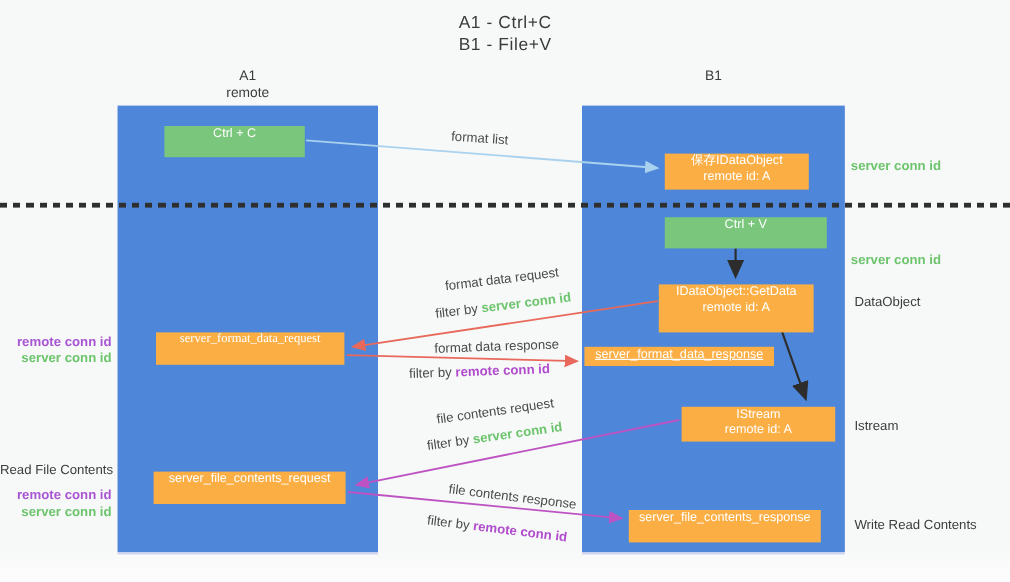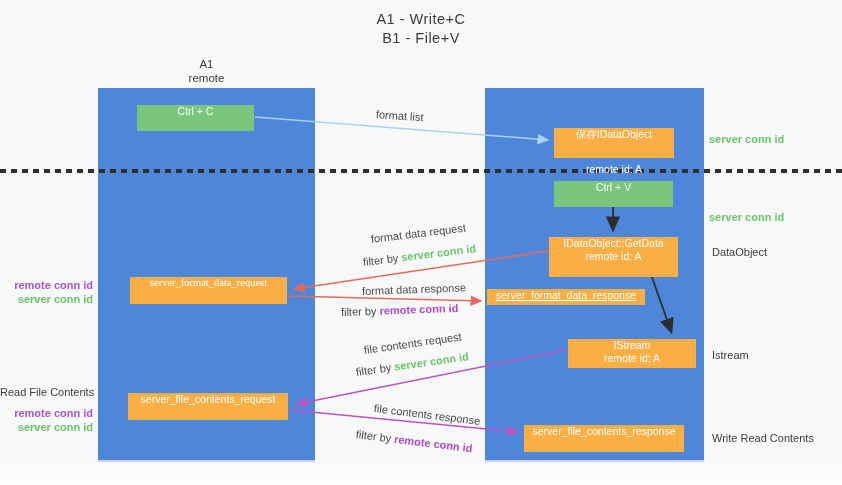--- a/index.html
+++ b/index.html
@@ -25,29 +25,30 @@
   .conn-purple{color:#a855d4;font-weight:bold;font-size:11px;}
   .albl{font-size:11px;color:#4a4a4a;white-space:nowrap;transform-origin:left center;}
   .albl .green{color:#6cc46c;font-weight:bold;}
   .albl .purple{color:#b04ccc;font-weight:bold;}
   svg.overlay{position:absolute;left:0;top:0;pointer-events:none;}
 </style>
 </head>
 <body>
 
 <div class="abs title">
-  <div>A1 - Write+C</div>
+  <div>A1 - Ctrl+C</div>
   <div>B1 - File+V</div>
 </div>
 
 <div class="abs col-header" style="left:98px;width:217px;">
   <div>A1</div>
   <div>remote</div>
 </div>
 <div class="abs col-header" style="left:485px;width:219px;">
+  <div>B1</div>
 </div>
 
 <div class="abs lifeline" style="left:98px;width:217px;"></div>
 <div class="abs lifeline" style="left:485px;width:219px;"></div>
 
 <div class="abs dotted"></div>
 
 <svg class="overlay" width="842" height="485">
   <defs>
     <marker id="ah-blue" markerWidth="9" markerHeight="8" refX="7" refY="3.5" orient="auto">
@@ -69,26 +70,26 @@
   <line x1="548" y1="251" x2="294" y2="289" stroke="#e8695b" stroke-width="1.5" marker-end="url(#ah-red)"></line>
   <line x1="289" y1="296" x2="481" y2="301" stroke="#e8695b" stroke-width="1.5" marker-end="url(#ah-red)"></line>
   <line x1="566" y1="350" x2="297" y2="404" stroke="#bd53c2" stroke-width="1.5" marker-end="url(#ah-mag)"></line>
   <line x1="290" y1="410" x2="518" y2="432" stroke="#bd53c2" stroke-width="1.5" marker-end="url(#ah-mag)"></line>
 </svg>
 
 <div class="abs node green-node" style="left:137px;top:105px;width:117px;height:26px;">
   <div>Ctrl + C</div>
 </div>
 
-<div class="abs node orange-node" style="left:554px;top:128px;width:120px;height:30px;gap:22px;">
+<div class="abs node orange-node" style="left:554px;top:128px;width:120px;height:30px;">
   <div>保存IDataObject</div>
   <div>remote id: A</div>
 </div>
 
-<div class="abs node green-node" style="left:554px;top:181px;width:119px;height:26px;">
+<div class="abs node green-node" style="left:554px;top:181px;width:135px;height:26px;">
   <div>Ctrl + V</div>
 </div>
 
 <div class="abs node orange-node" style="left:549px;top:237px;width:129px;height:40px;">
   <div>IDataObject::GetData</div>
   <div>remote id: A</div>
 </div>
 
 <div class="abs node orange-node" style="left:130px;top:277px;width:157px;height:27px;font-family:Liberation Serif, serif;">
   <div>server_format_data_request</div>

